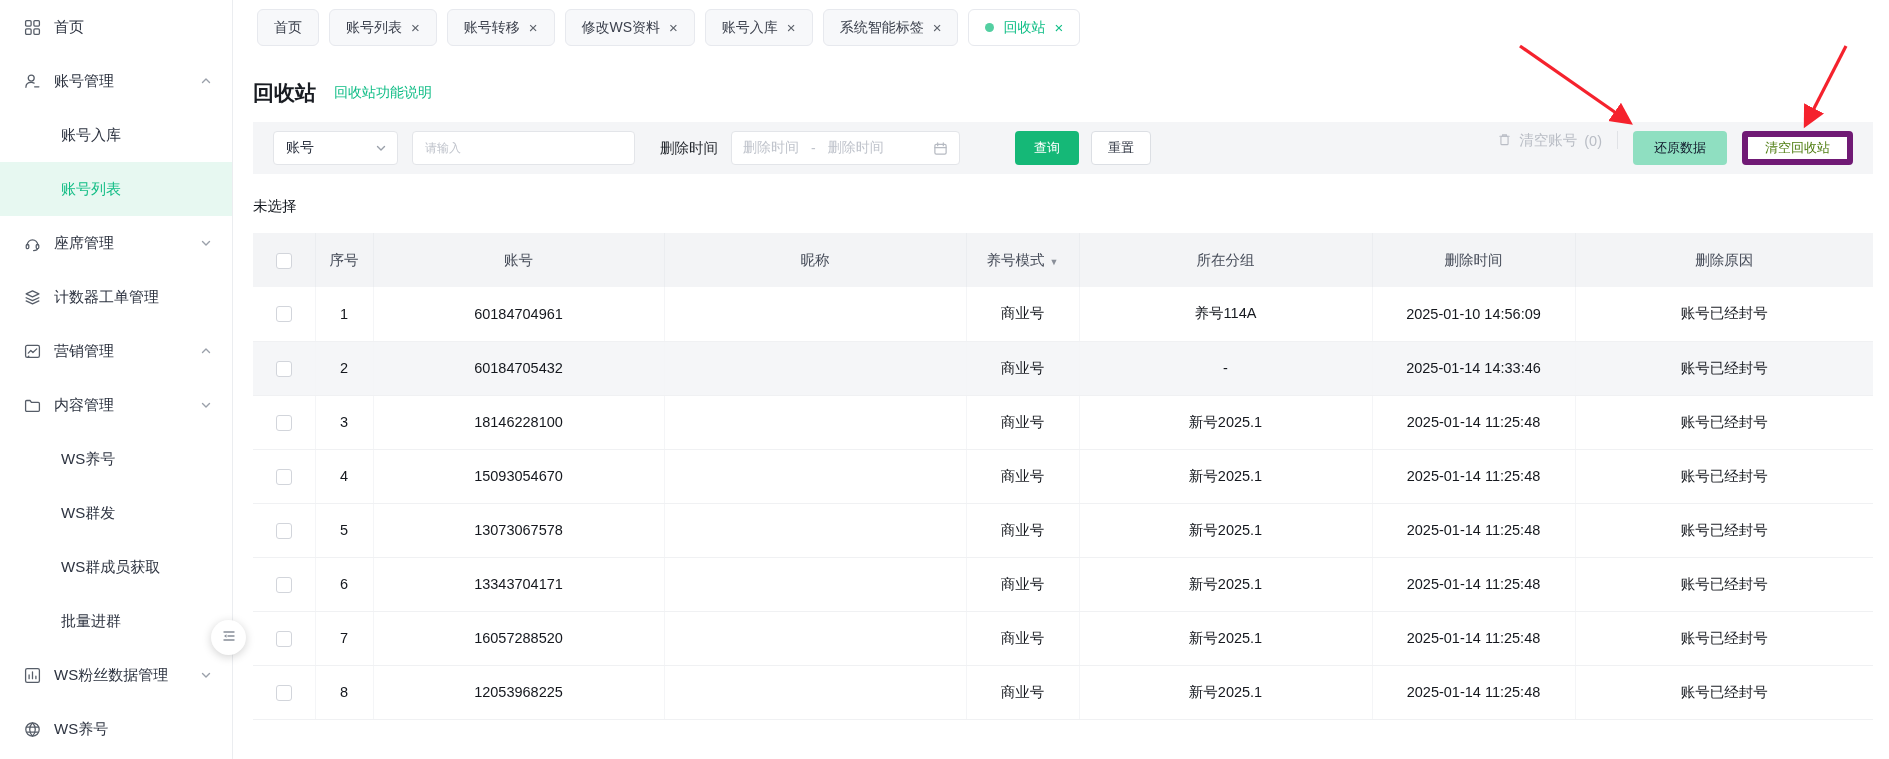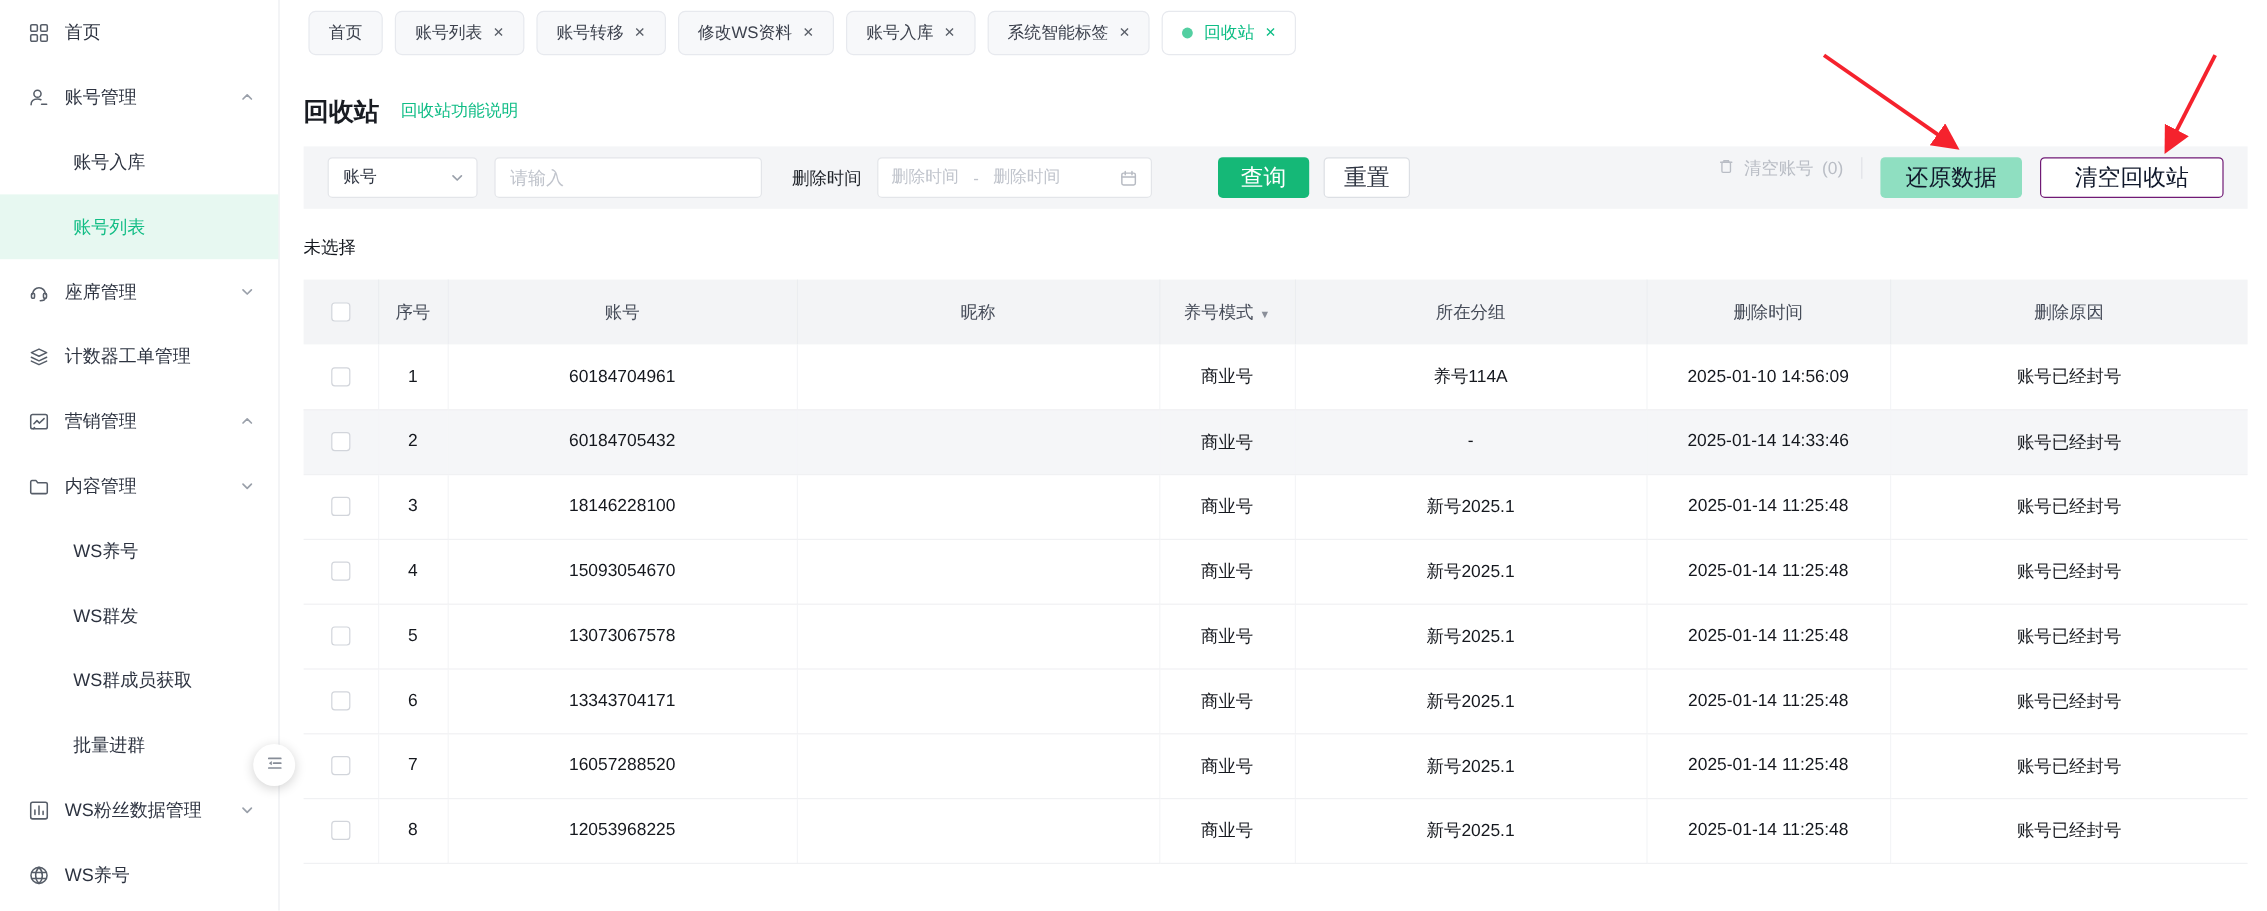--- a/index.html
+++ b/index.html
@@ -40,39 +40,39 @@
   .title-row { margin-top:25px; display:flex; align-items:center; gap:18px; }
   .page-title { font-size:21px; font-weight:bold; color:#191c22; }
   .help-link { color:#10bd86; font-size:14px; cursor:pointer; }
   
   .filterbar { margin-top:15px; background:#f4f5f7; height:52px; display:flex;
                align-items:center; padding:0 20px; }
   .sel { width:125px; height:34px; background:#fff; border:1px solid #e3e5e9; border-radius:4px;
          display:flex; align-items:center; padding:0 10px 0 12px; font-size:14px; color:#2d3340; cursor:pointer; }
   .sel .chev { margin-left:auto; display:inline-flex; }
   .inp { width:223px; height:34px; margin-left:14px; background:#fff; border:1px solid #e3e5e9;
-         border-radius:4px; padding:0 12px; font-size:15px; color:#737373; outline:none;
+         border-radius:4px; padding:0 12px; font-size:12px; color:#737373; outline:none;
          font-family:inherit; }
   .inp::placeholder { color:#c0c4cc; }
   .date-label { margin-left:25px; font-size:14.5px; color:#1f2329; }
   .date-box { margin-left:13px; width:229px; height:34px; background:#fff; border:1px solid #e3e5e9;
               border-radius:4px; display:flex; align-items:center; padding:0 11px; gap:12px;
               font-size:14px; color:#c0c4cc; cursor:pointer; }
   .date-box .cal { margin-left:auto; display:inline-flex; }
   .date-box .cal svg { width:15px; height:15px; stroke:#b6bac2; fill:none; stroke-width:1.3; stroke-linecap:round; }
-  .btn { height:34px; border-radius:4px; font-size:19px; cursor:pointer; border:none;
+  .btn { height:34px; border-radius:4px; font-size:13px; cursor:pointer; border:none;
          display:inline-flex; align-items:center; justify-content:center; font-family:inherit; }
   .btn-search { margin-left:55px; padding:0 19px; background:#15b877; color:#fff; }
   .btn-reset  { margin-left:12px; padding:0 16px; background:#fff; color:#2d3340; border:1px solid #dcdfe4; }
   .right-group { margin-left:auto; display:flex; align-items:flex-start; gap:15px; }
   .clear-accounts { display:flex; align-items:center; gap:7px; color:#b9bdc5; font-size:14.5px; cursor:not-allowed; }
   .clear-accounts svg { width:15px; height:15px; stroke:#b9bdc5; fill:none; stroke-width:1.2; stroke-linecap:round; }
   .v-divider { width:1px; height:18px; background:#e0e2e6; }
   .btn-mint  { padding:0 21px; background:#8fdfc1; color:#0f172a; }
-  .btn-empty { padding:0 28px; background:#fff; color:#0f172a; border:1px solid #701a75; }
+  .btn-empty { padding:0 17px; background:#fff; color:#4d7c0f; border:6px solid #701a75; }
   
   .selection-status { margin-top:23px; font-size:14.5px; color:#14181f; }
   .grid-table { margin-top:17px; width:1620px; border-collapse:collapse; table-layout:fixed; }
   .grid-table th { height:54px; background:#f3f4f6; font-weight:normal; font-size:14.5px;
                    color:#464c59; text-align:center; border-right:1px solid #ebedf0; }
   .grid-table th:last-child { border-right:none; }
   .grid-table td { height:54px; text-align:center; font-size:14.5px; color:#15181e;
                    border-bottom:1px solid #f0f1f3; border-right:1px solid #f4f5f7; }
   .grid-table td:last-child { border-right:none; }
   .grid-table tr.hl td { background:#f5f6f8; }

